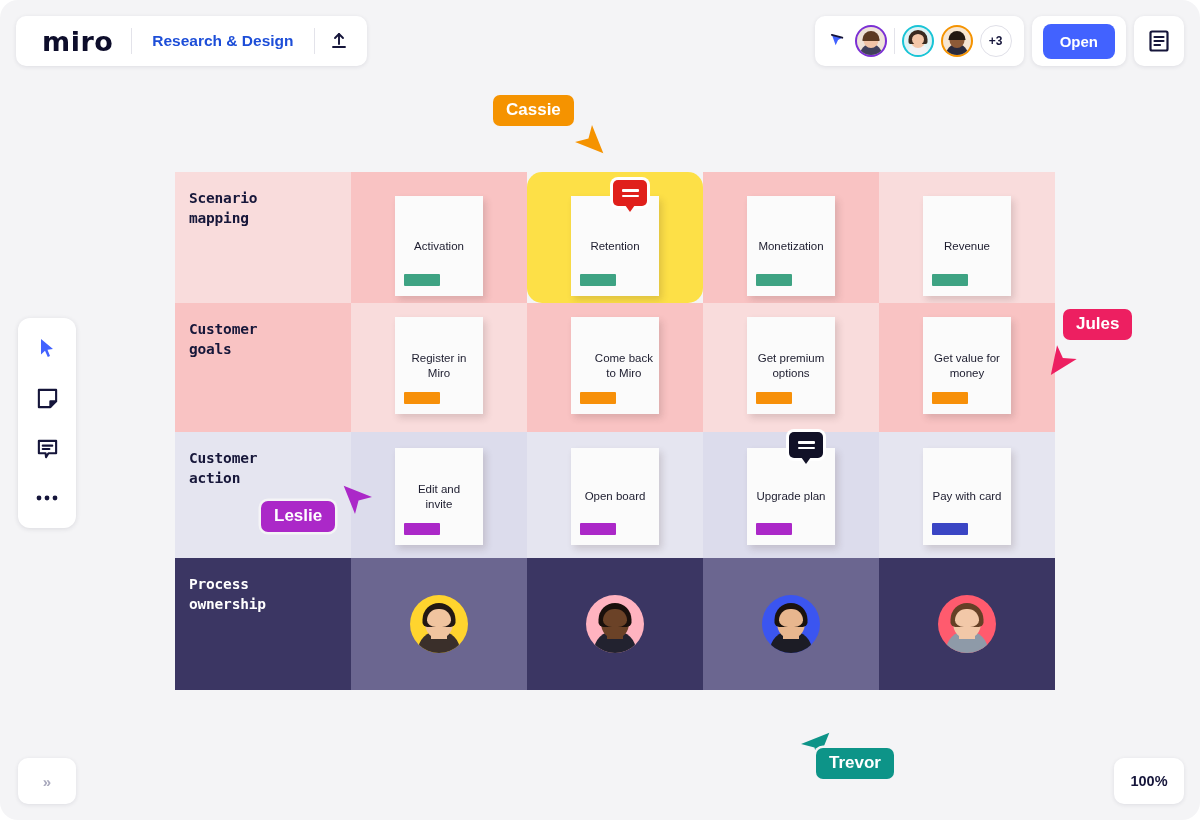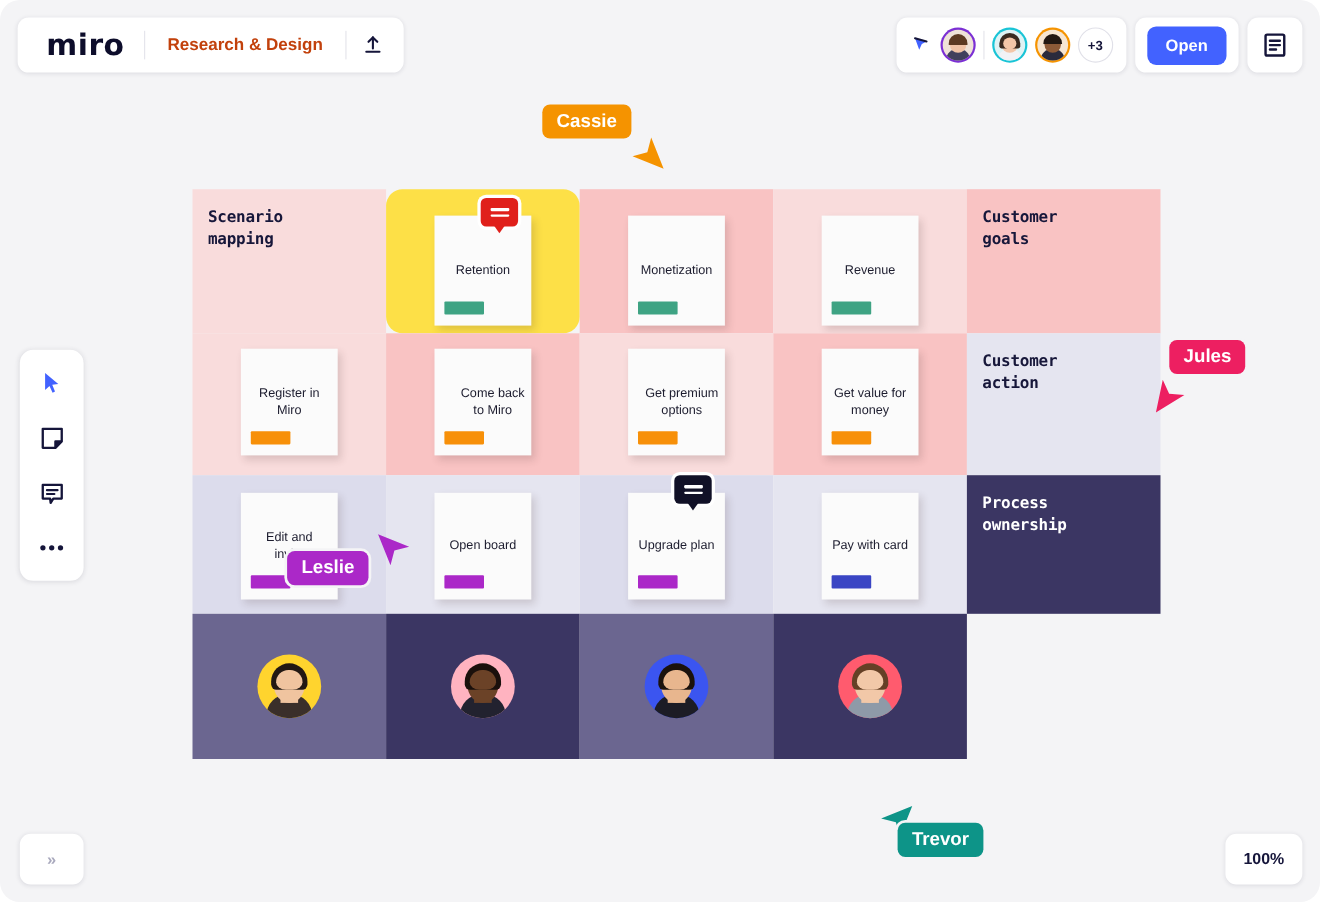--- a/index.html
+++ b/index.html
@@ -41,21 +41,21 @@
     line-height: 1;
   }
   .vdiv {
     width: 1px;
     height: 26px;
     background: #e3e3ea;
   }
   .board-title {
     font-size: 15.5px;
     font-weight: 700;
-    color: #c2410c;
+    color: #1d4ed8;
     padding: 0 20px;
     white-space: nowrap;
   }
   .upload-btn {
     width: 48px;
     height: 44px;
     display: flex;
     align-items: center;
     justify-content: center;
   }
@@ -387,20 +387,26 @@
         <circle cx="20" cy="4" r="2.4" fill="#15153a"></circle>
       </svg>
     </div>
   </div>
 
   <div class="board" id="board">
       <div class="cell" style="background: rgb(249, 220, 220);">
         <div class="rowlabel">Scenario
 mapping</div>
       </div>
+      <div class="cell" style="background: rgb(249, 195, 195);">
+        <div class="card" style="left: 44px; top: 24px; height: 100px;">
+          <div class="card-text">Activation</div>
+          <div class="card-tag" style="background: rgb(62, 163, 131);"></div>
+        </div>
+      </div>
       <div class="cell" style="background: #fde047; border-radius: 15px;">
         <div class="comment-badge" style="background: rgb(224, 32, 27); color: rgb(224, 32, 27); left: 86px; top: 8px;">
           <i></i>
           <i></i>
         </div>
         <div class="card" style="left: 44px; top: 24px; height: 100px;">
           <div class="card-text">Retention</div>
           <div class="card-tag" style="background: rgb(62, 163, 131);"></div>
         </div>
       </div>
@@ -428,21 +434,21 @@
         </div>
       </div>
       <div class="cell" style="background: rgb(249, 195, 195);">
         <div class="card" style="left: 44px; top: 14px; height: 97px; align-items: flex-end;">
           <div class="card-text">Come back
 to Miro</div>
           <div class="card-tag" style="background: rgb(247, 144, 9);"></div>
         </div>
       </div>
       <div class="cell" style="background: rgb(249, 220, 220);">
-        <div class="card" style="left: 44px; top: 14px; height: 97px; align-items: flex-end;">
+        <div class="card" style="left: 44px; top: 14px; height: 97px;">
           <div class="card-text">Get premium
 options</div>
           <div class="card-tag" style="background: rgb(247, 144, 9);"></div>
         </div>
       </div>
       <div class="cell" style="background: rgb(249, 195, 195);">
         <div class="card" style="left: 44px; top: 14px; height: 97px;">
           <div class="card-text">Get value for
 money</div>
           <div class="card-tag" style="background: rgb(247, 144, 9);"></div>

